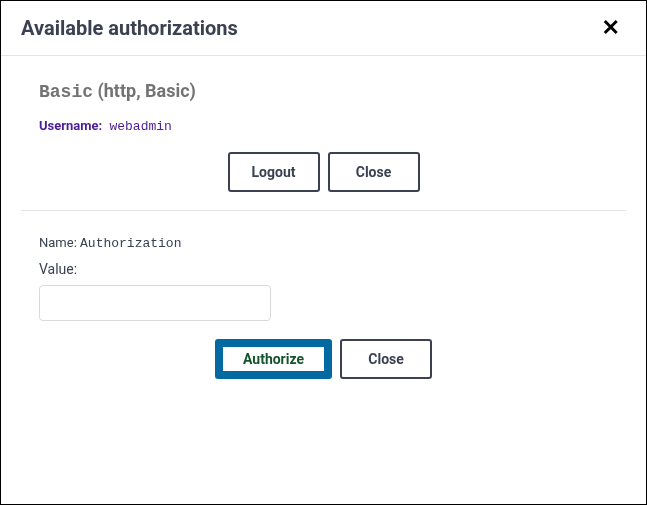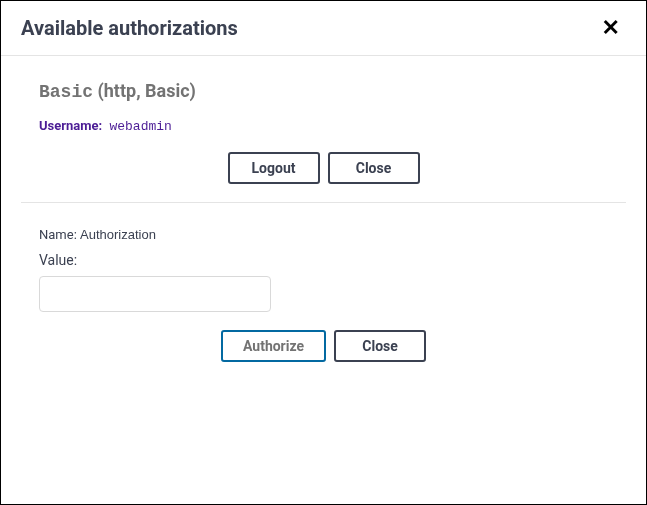--- a/index.html
+++ b/index.html
@@ -73,21 +73,21 @@
     .cred-line .value {
       font-family: "Courier New", Courier, monospace;
       margin-left: 4px;
     }
     .meta-line {
       font-size: 13px;
       color: #3b4151;
       margin-bottom: 6px;
     }
     .meta-line .meta-val {
-      font-family: Liberation Sans, sans-serif;
+      font-family: Liberation Mono, monospace;
     }
     .field-label {
       font-size: 14px;
       font-weight: 400;
       color: #3b4151;
       margin-top: 10px;
       margin-bottom: 8px;
     }
     .text-input {
       width: 232px;
@@ -100,36 +100,36 @@
     }
     .button-row {
       display: flex;
       justify-content: center;
       gap: 8px;
       margin-top: 18px;
       padding-right: 18px;
     }
     .btn {
       min-width: 92px;
-      height: 32px;
+      height: 40px;
       padding: 0 20px;
       border-radius: 3px;
       background: #fff;
       font-size: 14px;
       font-weight: 700;
       cursor: pointer;
       font-family: inherit;
     }
     .btn-dark {
       border: 2px solid #3b4151;
       color: #3b4151;
     }
     .btn-green {
-      border: 2px solid #0369a1;
-      color: #737373;
+      border: 8px solid #0369a1;
+      color: #14532d;
     }
   </style>
 </head>
 <body>
 
 <div class="modal-header">
   <h3 class="modal-title">Available authorizations</h3>
   <span class="close-x">✕</span>
 </div>
 

